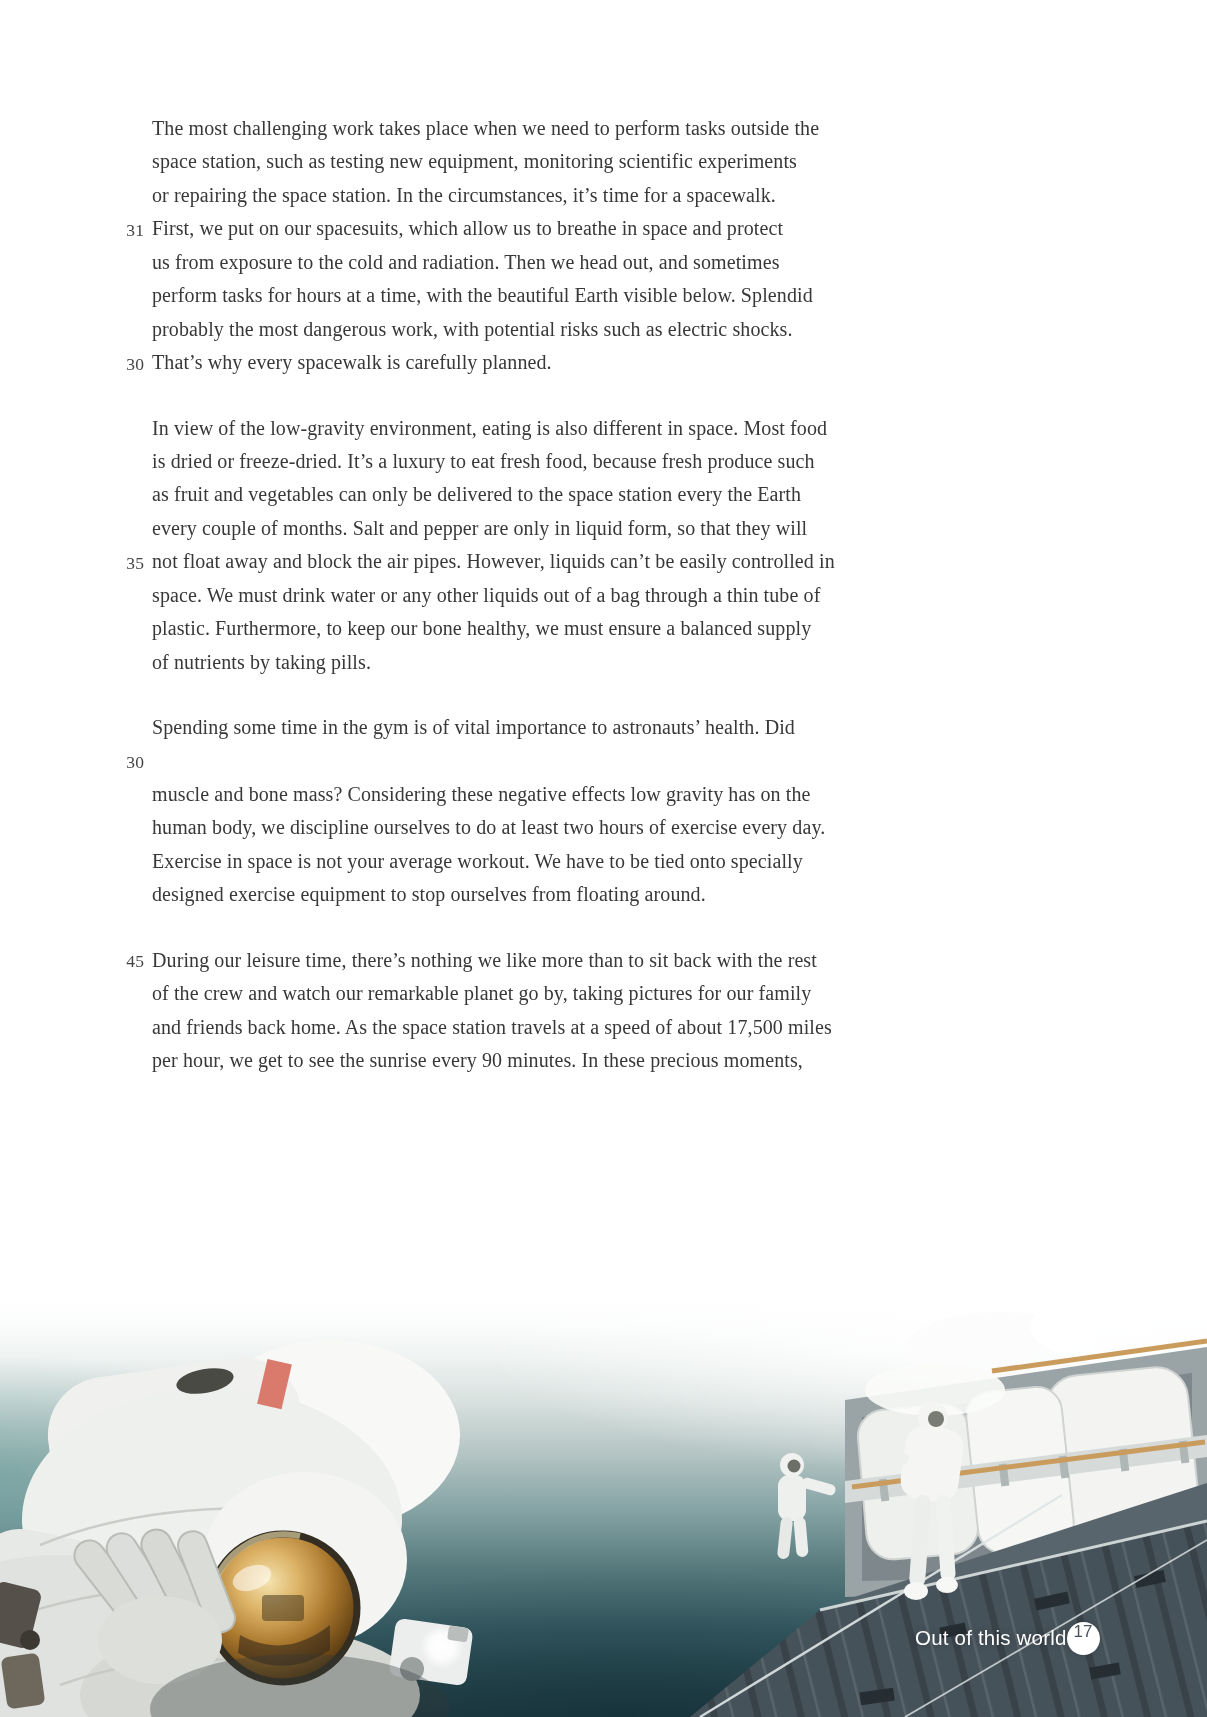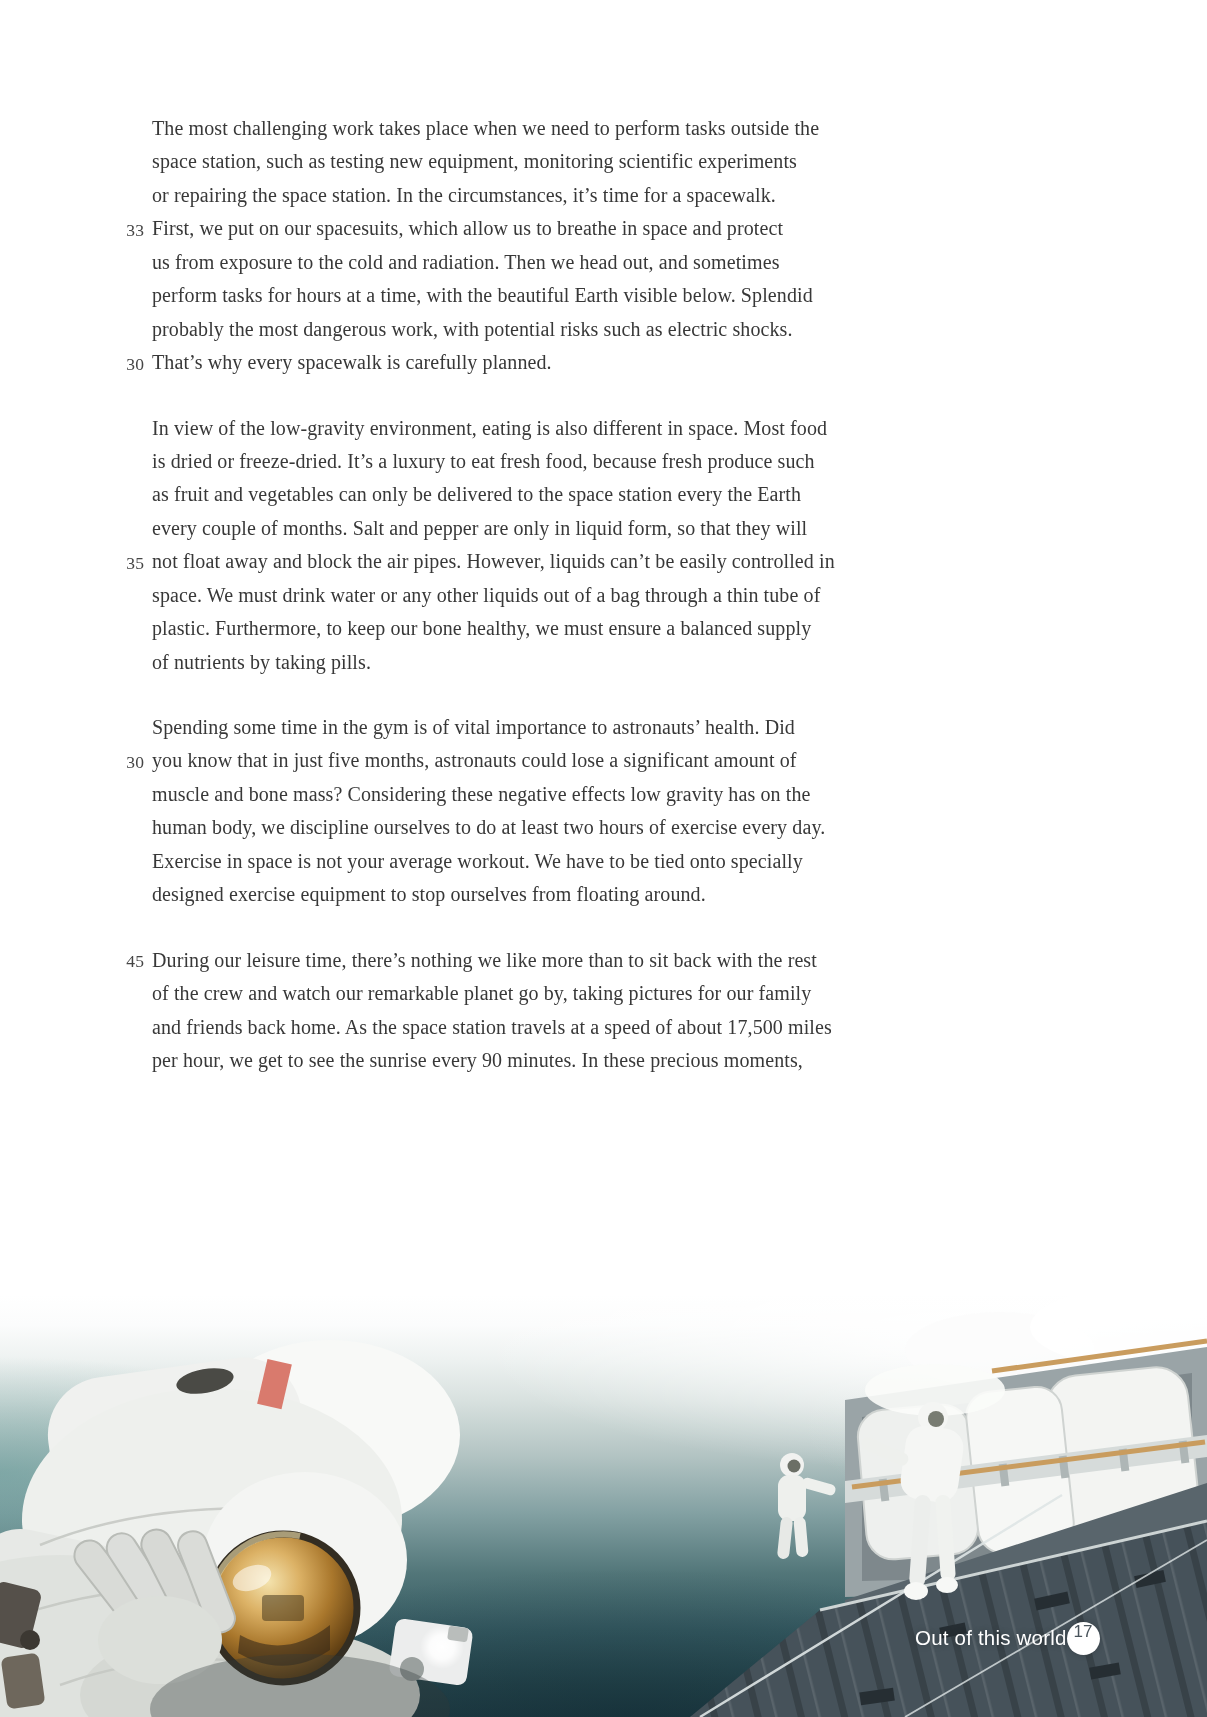--- a/index.html
+++ b/index.html
@@ -77,39 +77,39 @@
 </head>
 <body>
 
 <div class="page">
 
   <div class="passage" id="passage">
       <div class="para">
         <div class="line"><span>The most challenging work takes place when we need to perform tasks outside the</span></div>
         <div class="line"><span>space station, such as testing new equipment, monitoring scientific experiments</span></div>
         <div class="line"><span>or repairing the space station. In the circumstances, it’s time for a spacewalk.</span></div>
-        <div class="line"><span class="lnum">33</span><span>First, we put on our spacesuits, which allow us to breathe in space and protect</span></div>
+        <div class="line"><span class="lnum">31</span><span>First, we put on our spacesuits, which allow us to breathe in space and protect</span></div>
         <div class="line"><span>us from exposure to the cold and radiation. Then we head out, and sometimes</span></div>
         <div class="line"><span>perform tasks for hours at a time, with the beautiful Earth visible below. Splendid</span></div>
         <div class="line"><span>probably the most dangerous work, with potential risks such as electric shocks.</span></div>
         <div class="line"><span class="lnum">30</span><span>That’s why every spacewalk is carefully planned.</span></div>
       </div>
       <div class="para">
         <div class="line"><span>In view of the low-gravity environment, eating is also different in space. Most food</span></div>
         <div class="line"><span>is dried or freeze-dried. It’s a luxury to eat fresh food, because fresh produce such</span></div>
         <div class="line"><span>as fruit and vegetables can only be delivered to the space station every the Earth</span></div>
         <div class="line"><span>every couple of months. Salt and pepper are only in liquid form, so that they will</span></div>
         <div class="line"><span class="lnum">35</span><span>not float away and block the air pipes. However, liquids can’t be easily controlled in</span></div>
         <div class="line"><span>space. We must drink water or any other liquids out of a bag through a thin tube of</span></div>
         <div class="line"><span>plastic. Furthermore, to keep our bone healthy, we must ensure a balanced supply</span></div>
         <div class="line"><span>of nutrients by taking pills.</span></div>
       </div>
       <div class="para">
         <div class="line"><span>Spending some time in the gym is of vital importance to astronauts’ health. Did</span></div>
-        <div class="line"><span class="lnum">30</span><span>you know that in just five months, astronauts could lose a significant amount of</span></div>
+        <div class="line"><span class="lnum">30</span></div>
         <div class="line"><span>muscle and bone mass? Considering these negative effects low gravity has on the</span></div>
         <div class="line"><span>human body, we discipline ourselves to do at least two hours of exercise every day.</span></div>
         <div class="line"><span>Exercise in space is not your average workout. We have to be tied onto specially</span></div>
         <div class="line"><span>designed exercise equipment to stop ourselves from floating around.</span></div>
       </div>
       <div class="para">
         <div class="line"><span class="lnum">45</span><span>During our leisure time, there’s nothing we like more than to sit back with the rest</span></div>
         <div class="line"><span>of the crew and watch our remarkable planet go by, taking pictures for our family</span></div>
         <div class="line"><span>and friends back home. As the space station travels at a speed of about 17,500 miles</span></div>
         <div class="line"><span>per hour, we get to see the sunrise every 90 minutes. In these precious moments,</span></div>

